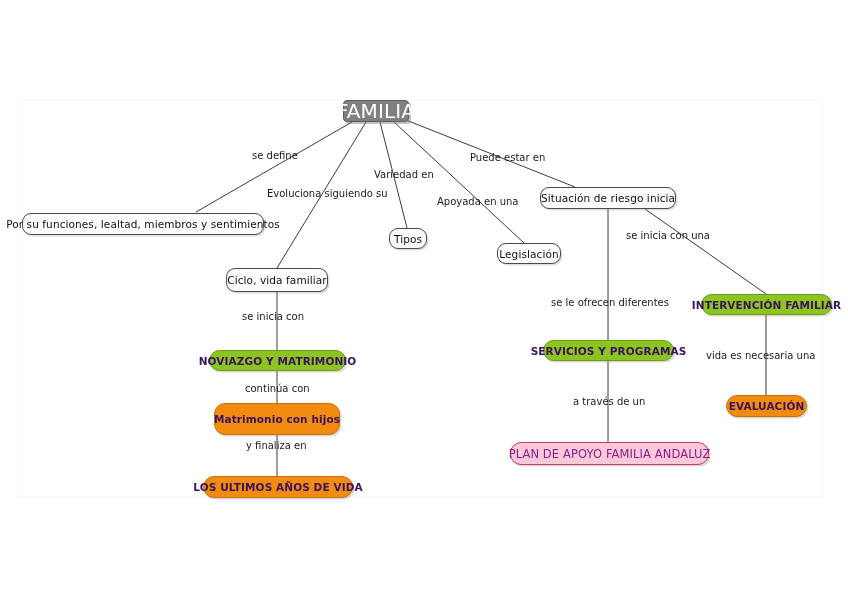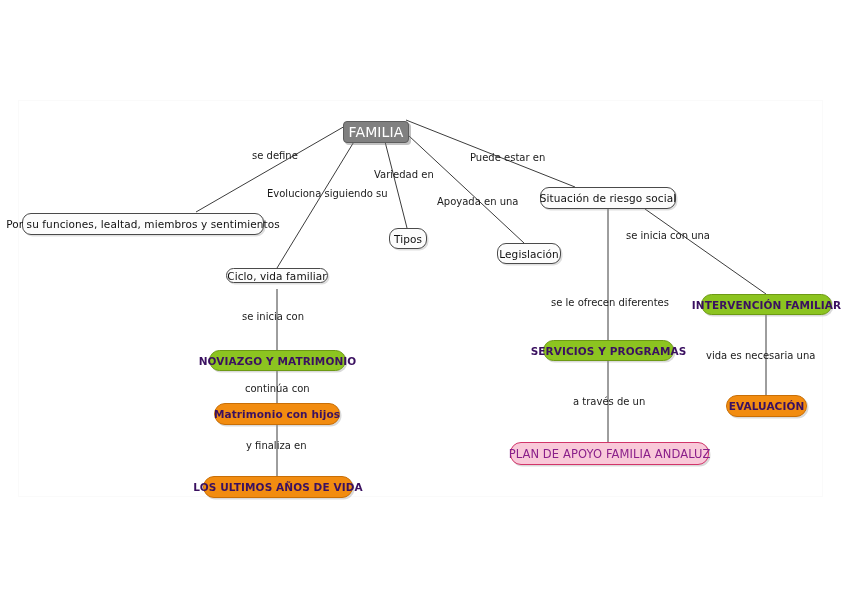--- a/index.html
+++ b/index.html
@@ -51,24 +51,23 @@
     border: 1px solid #4a4a4a;
     color: #101010;
     font-size: 10.5px;
     box-shadow: 1.5px 1.5px 0 rgba(150,150,150,0.30);
   }
   
   .n-root {
     background: #808080;
     border: 1px solid #5d5d5d;
     color: #ffffff;
-    font-size: 14px;
+    font-size: 20px;
     border-radius: 4px;
     box-shadow: 2px 2px 0 rgba(120,120,120,0.45);
-    margin-top: 21px;
   }
   
   .n-green {
     background: #8cc420;
     border: 1.5px solid #6d9a14;
     color: #3a1060;
     font-size: 10.5px;
     font-weight: bold;
     border-radius: 11px;
     box-shadow: 1.5px 1.5px 0 rgba(150,150,150,0.35);
@@ -133,31 +132,31 @@
       <line x1="645" y1="209" x2="766" y2="294"></line>
 
       <line x1="766" y1="315" x2="766" y2="395"></line>
     </g>
   </svg>
 
   <div class="node n-root" style="left:343px; top:100px; width:66px; height:22px;">FAMILIA</div>
 
   <div class="node n-plain" style="left:22px; top:213px; width:242px; height:22px;">Por su funciones, lealtad, miembros y sentimientos</div>
 
-  <div class="node n-plain" style="left:226px; top:268px; width:102px; height:15px;">Ciclo, vida familiar</div>
+  <div class="node n-plain" style="left:226px; top:268px; width:102px; height:24px;">Ciclo, vida familiar</div>
 
   <div class="node n-plain" style="left:389px; top:228px; width:38px; height:21px;">Tipos</div>
 
   <div class="node n-plain" style="left:497px; top:243px; width:64px; height:21px;">Legislación</div>
 
-  <div class="node n-plain" style="left:540px; top:187px; width:136px; height:22px;">Situación de riesgo social</div>
+  <div class="node n-plain" style="left:540px; top:187px; width:136px; height:22px;">Situación de riesgo inicia</div>
 
   <div class="node n-green" style="left:209px; top:350px; width:137px; height:21px;">NOVIAZGO Y MATRIMONIO</div>
 
-  <div class="node n-orange" style="left:214px; top:403px; width:126px; height:22px;">Matrimonio con hijos</div>
+  <div class="node n-orange" style="left:214px; top:403px; width:126px; height:32px;">Matrimonio con hijos</div>
 
   <div class="node n-orange" style="left:203px; top:476px; width:150px; height:22px;">LOS ULTIMOS AÑOS DE VIDA</div>
 
   <div class="node n-pink" style="left:510px; top:442px; width:199px; height:23px;">PLAN DE APOYO FAMILIA ANDALUZ</div>
 
   <div class="node n-green" style="left:543px; top:340px; width:131px; height:21px;">SERVICIOS Y PROGRAMAS</div>
 
   <div class="node n-green" style="left:701px; top:294px; width:131px; height:21px;">INTERVENCIÓN FAMILIAR</div>
 
   <div class="node n-orange" style="left:726px; top:395px; width:81px; height:22px;">EVALUACIÓN</div>

